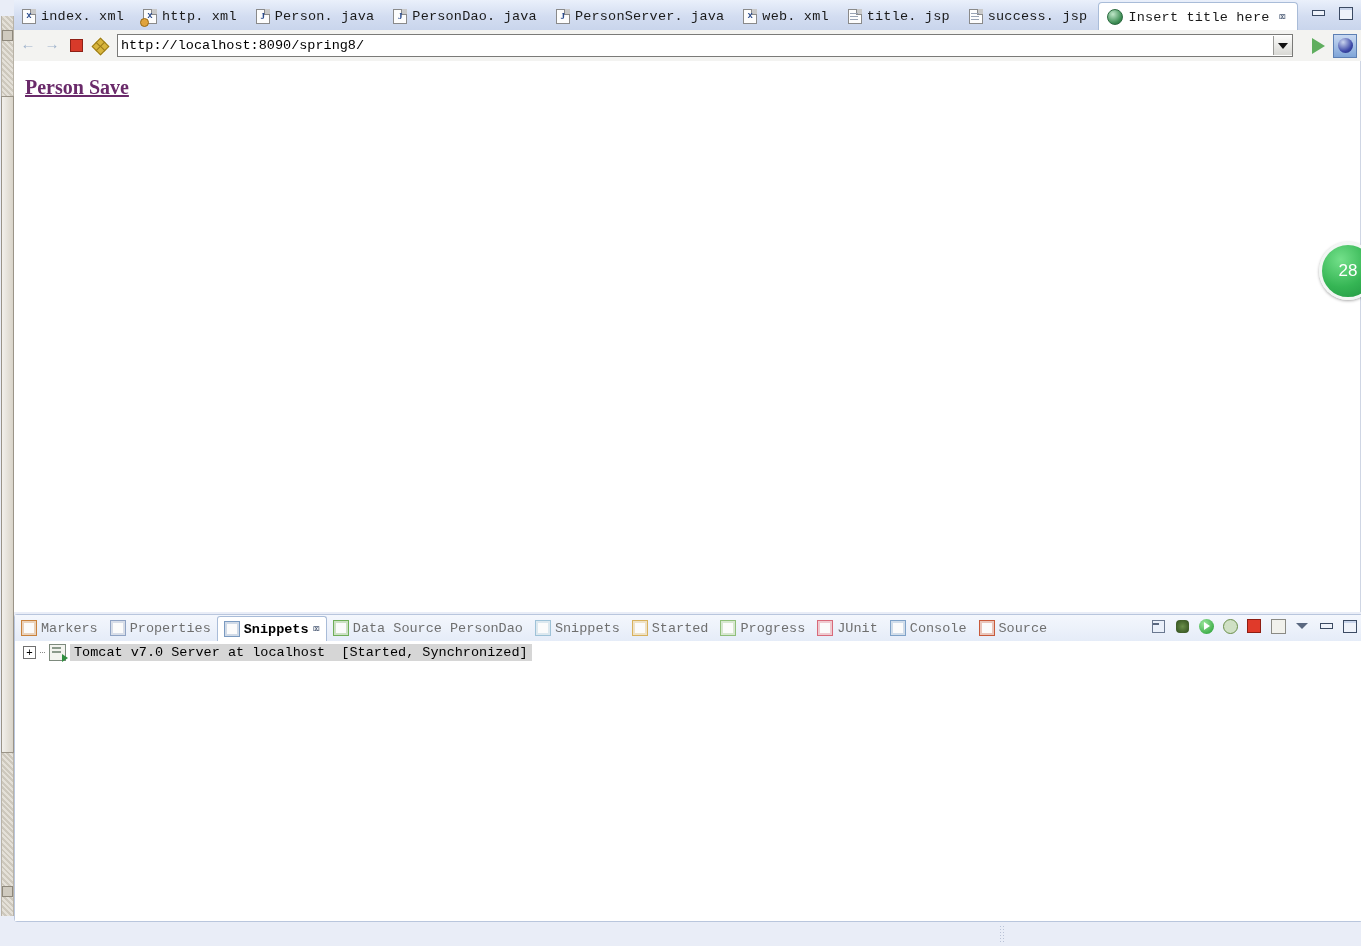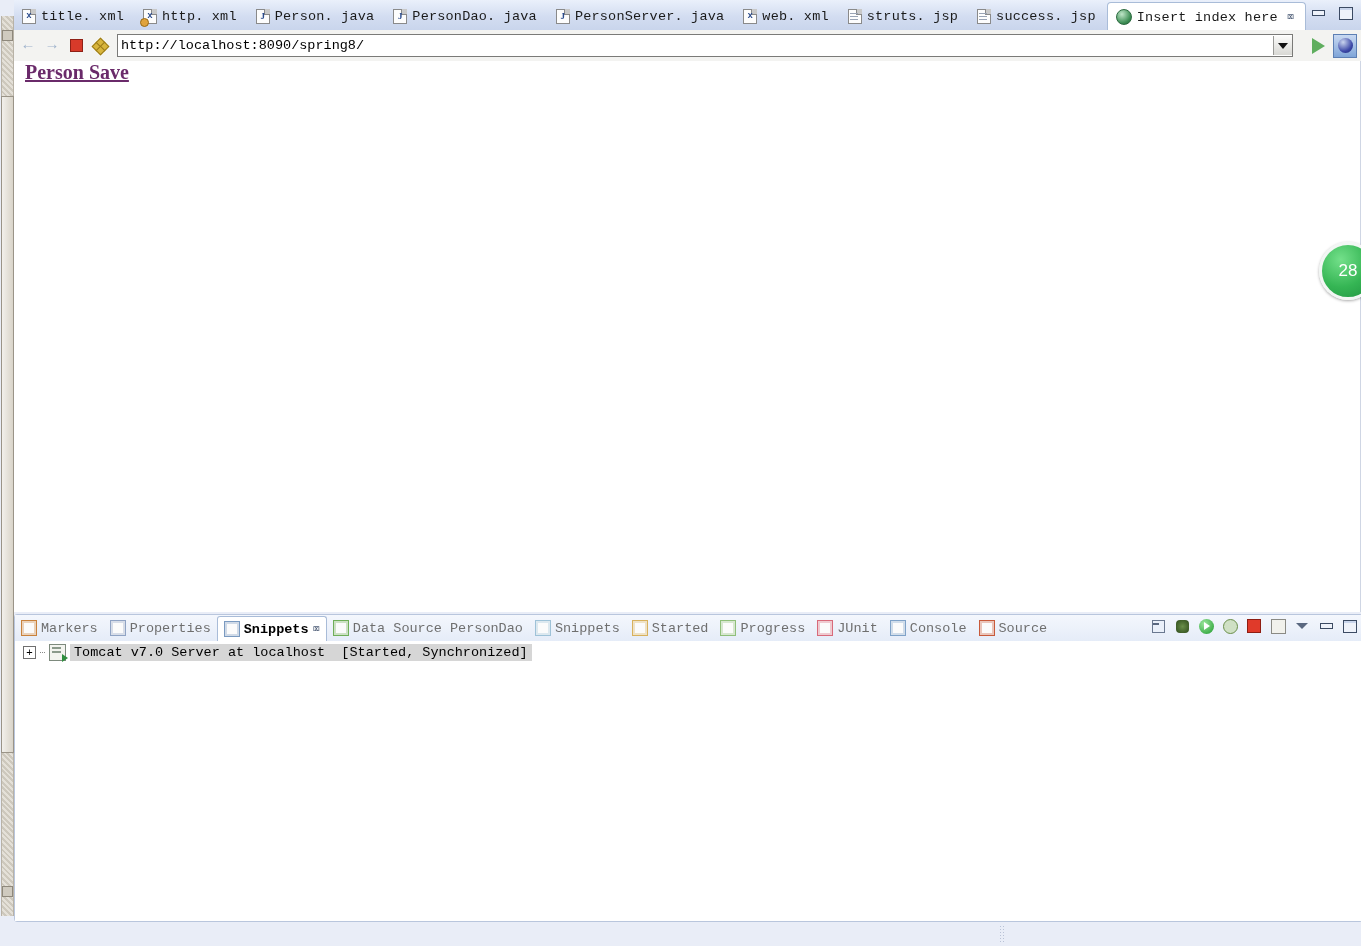--- a/index.html
+++ b/index.html
@@ -83,21 +83,21 @@
   .gobtn .tri{width:0;height:0;border-top:8px solid transparent;border-bottom:8px solid transparent;
      border-left:13px solid #5fae5f;}
   .webbtn{width:22px;height:22px;margin:0 4px;display:flex;align-items:center;justify-content:center;
      background:linear-gradient(180deg,#c9d9f2,#7fa5d8);border:1px solid #5d7fb4;}
   .webbtn .g2{width:15px;height:15px;border-radius:50%;
      background:radial-gradient(circle at 34% 28%,#c9d4ee,#3d49a8 62%,#1b2470);}
 
   
   .page{position:absolute;left:0;top:61px;right:0;bottom:0;background:#fff;overflow:hidden;
      border-right:1px solid #cfd6e4;}
-  .pagelink{position:absolute;left:11px;top:0;font-family:"Liberation Serif","DejaVu Serif",serif;
+  .pagelink{position:absolute;left:11px;top:15px;font-family:"Liberation Serif","DejaVu Serif",serif;
      font-size:20px;font-weight:bold;color:#6a2a6a;text-decoration:underline;cursor:pointer;}
 
   
   .badge{position:absolute;right:-16px;top:242px;width:52px;height:52px;border-radius:50%;
      background:radial-gradient(circle at 36% 28%,#73e08a,#35b554 55%,#1f9240);
      border:3px solid #f2f6f4;box-shadow:0 1px 3px rgba(0,0,0,.35);
      display:flex;align-items:center;justify-content:center;
      color:#fff;font-size:17px;font-family:"Liberation Sans",sans-serif;z-index:40;}
 
   
@@ -162,21 +162,21 @@
   <div class="editor">
 
     <div class="tabbar">
       <div class="tabs" id="editorTabs">
           <div class="tab">
             <span class="ficon xml">
               <span class="sheet"></span>
               <span class="fold"></span>
               <span class="ltr">x</span>
             </span>
-            <span>title. xml</span>
+            <span>index. xml</span>
           </div>
           <div class="tab">
             <span class="ficon xml">
               <span class="sheet"></span>
               <span class="fold"></span>
               <span class="ltr">x</span>
               <span class="beanmark"></span>
             </span>
             <span>http. xml</span>
           </div>
@@ -211,33 +211,33 @@
               <span class="ltr">x</span>
             </span>
             <span>web. xml</span>
           </div>
           <div class="tab">
             <span class="ficon xml">
               <span class="sheet"></span>
               <span class="fold"></span>
               <span class="lines"></span>
             </span>
-            <span>struts. jsp</span>
+            <span>title. jsp</span>
           </div>
           <div class="tab">
             <span class="ficon xml">
               <span class="sheet"></span>
               <span class="fold"></span>
               <span class="lines"></span>
             </span>
             <span>success. jsp</span>
           </div>
           <div class="tab active">
             <span class="globe"></span>
-            <span>Insert index here</span>
+            <span>Insert title here</span>
             <span class="cls">⌧</span>
           </div>
         </div>
       <div class="wbtns">
         <div class="wb">
             <span class="min"></span>
           </div>
         <div class="wb">
             <span class="max"></span>
           </div>

